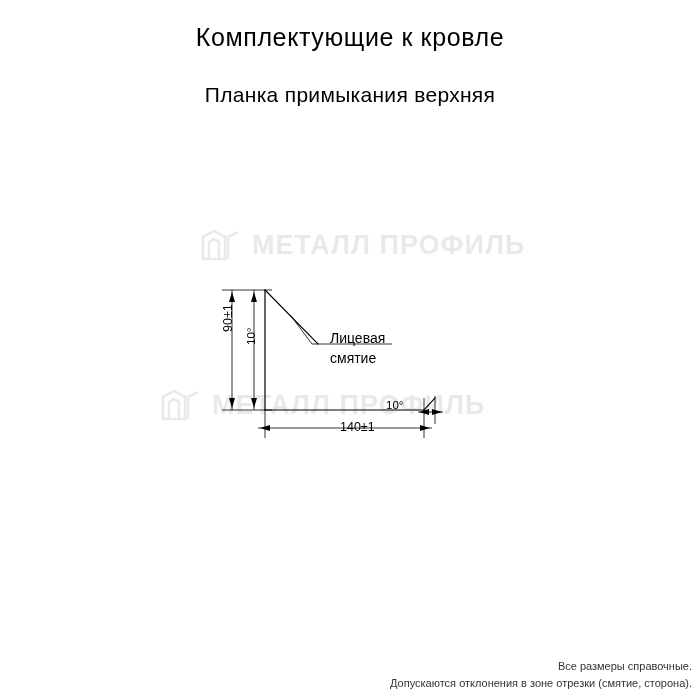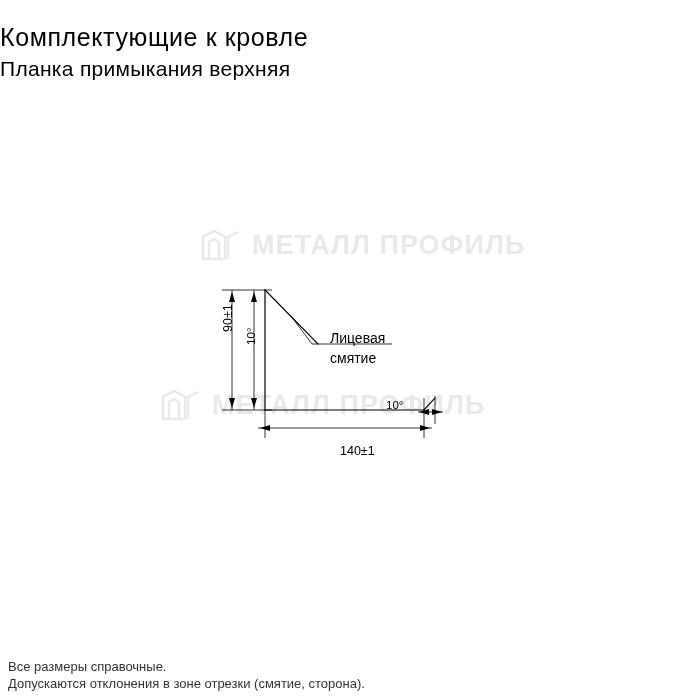--- a/index.html
+++ b/index.html
@@ -22,38 +22,40 @@
     width: 700px;
     height: 700px;
   }
 
   
   .header {
     position: absolute;
     left: 0;
     top: 20px;
     width: 700px;
+    text-align: center;
   }
   .title-main {
     font-size: 25px;
     letter-spacing: 0.6px;
     color: #000;
     margin: 0;
     font-weight: normal;
     line-height: 34px;
   }
   .title-sub {
     font-size: 21px;
     color: #000;
     margin: 0;
     font-weight: normal;
     line-height: 30px;
     letter-spacing: 0.3px;
   }
   .subtitle-block {
+    margin-top: 26px;
   }
 
   
   .watermark {
     position: absolute;
     display: flex;
     align-items: center;
     gap: 10px;
     color: #e9e9e9;
     font-size: 27px;
@@ -101,21 +103,20 @@
     left: 245px;
     top: 345px;
     transform: rotate(-90deg);
     transform-origin: left top;
     font-size: 11.5px;
   }
   .lbl-140 {
     left: 340px;
     top: 420px;
     font-size: 12.5px;
-    margin-top: 24px;
   }
   .lbl-ang-right {
     left: 386px;
     top: 399px;
     font-size: 11.5px;
   }
   .lbl-face {
     position: absolute;
     left: 330px;
     top: 328px;
@@ -124,23 +125,24 @@
     color: #000;
     white-space: nowrap;
   }
 
   
   .footer {
     position: absolute;
     left: 8px;
     bottom: 8px;
     width: 684px;
-    font-size: 13px;
+    font-size: 11px;
     color: #333333;
     line-height: 17px;
+    text-align: right;
   }
   .footer div { white-space: nowrap; }
 </style>
 </head>
 <body>
 
 <div class="page">
 
   <div class="header">
     <div class="title-main">Комплектующие к кровле</div>

